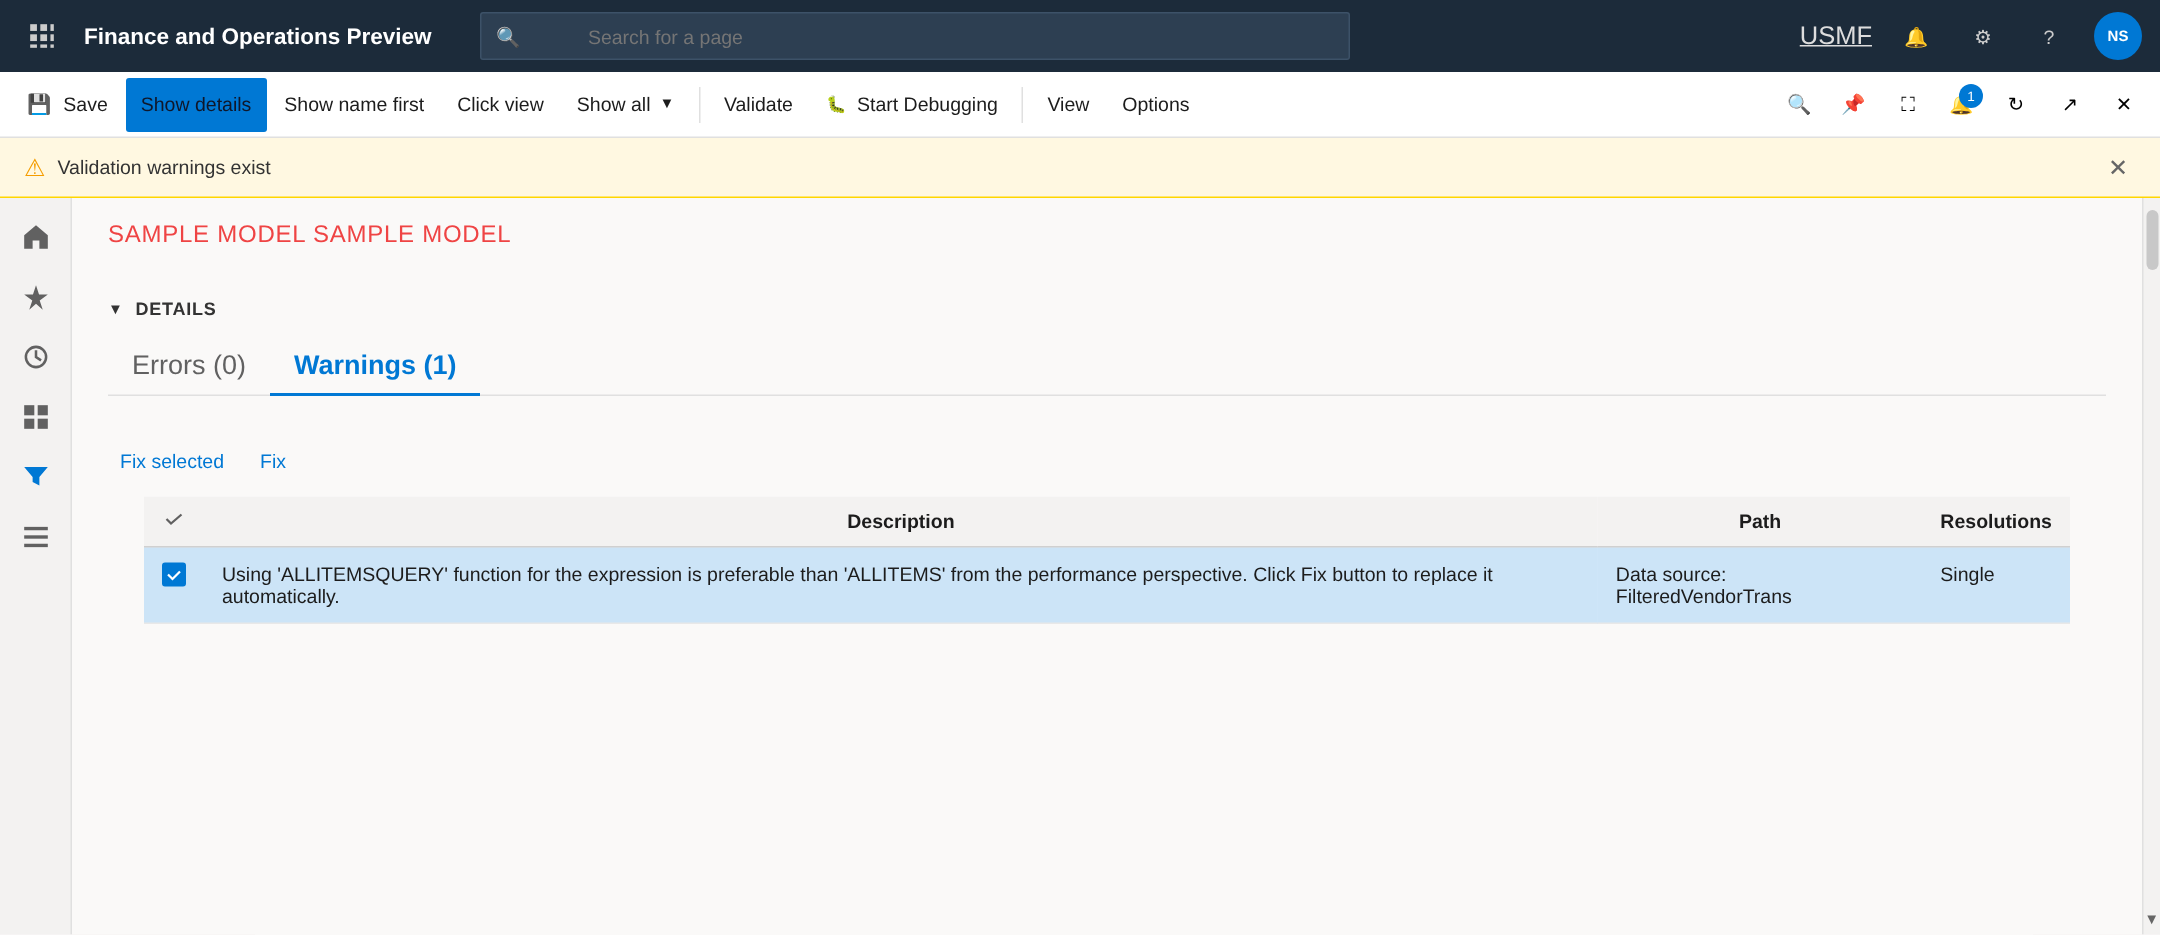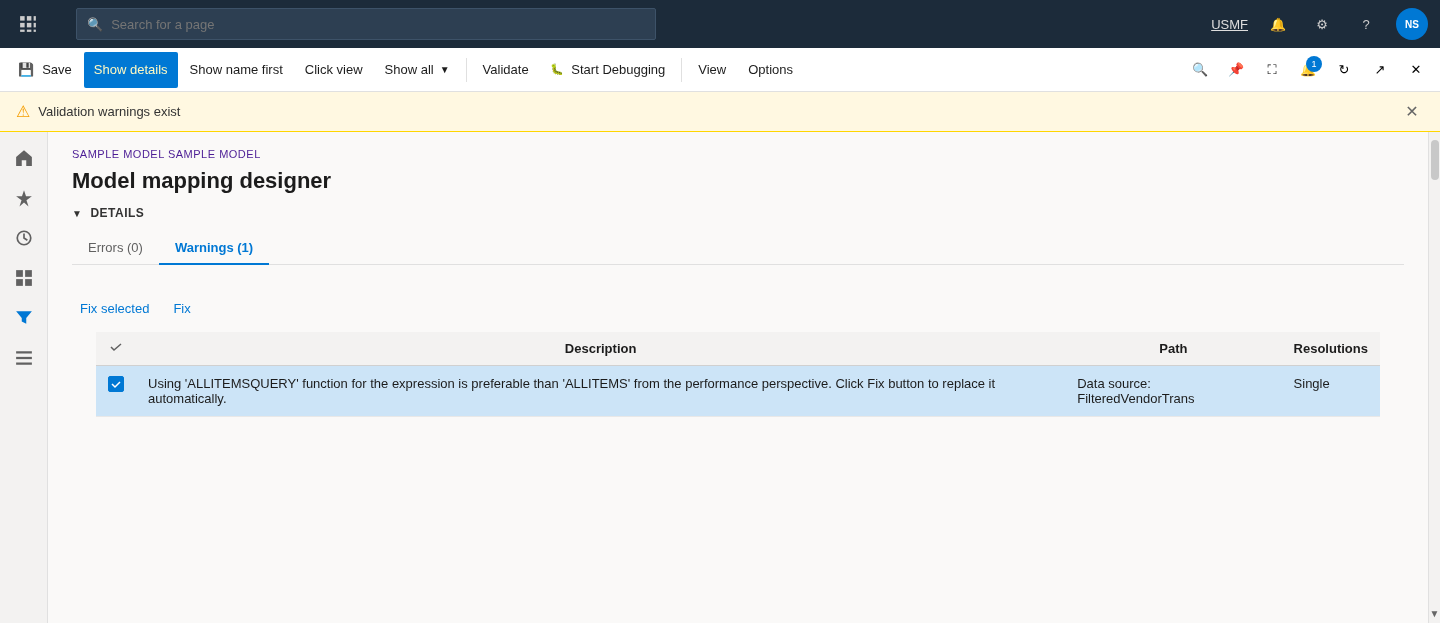--- a/index.html
+++ b/index.html
@@ -13,39 +13,39 @@
     .top-nav-grid { display: flex; align-items: center; justify-content: center; width: 32px; height: 32px; cursor: pointer; }
     .top-nav-grid svg { width: 18px; height: 18px; fill: #ccc; }
     .top-nav-title { font-size: 15px; font-weight: 600; color: #fff; white-space: nowrap; margin-left: 4px; }
     .top-nav-search {
       flex: 1; max-width: 580px; margin: 0 24px;
       background: #2d3f52; border: 1px solid #3d5268; border-radius: 2px;
       display: flex; align-items: center; padding: 0 10px; height: 32px;
     }
     .top-nav-search input {
       background: transparent; border: none; outline: none; color: #0ea5e9;
-      font-size: 13px; width: 100%;
+      font-size: 13px; width: 100%; margin-left: 37px;
     }
     .top-nav-search-icon { color: #9aa; margin-right: 8px; }
     .top-nav-right { display: flex; align-items: center; gap: 16px; margin-left: auto; }
-    .top-nav-right-label { font-size: 13px; color: #ddd; text-decoration: underline; }
+    .top-nav-right-label { font-size: 17px; color: #ddd; text-decoration: underline; }
     .top-nav-icon-btn { cursor: pointer; color: #ccc; display: flex; align-items: center; justify-content: center; width: 28px; height: 28px; }
     .avatar { width: 32px; height: 32px; border-radius: 50%; background: #0078d4; display: flex; align-items: center; justify-content: center; font-size: 10px; font-weight: 600; color: #fff; cursor: pointer; }
 
     
     .toolbar {
       display: flex; align-items: center; background: #fff; border-bottom: 1px solid #e0e0e0;
       height: 44px; padding: 0 8px; gap: 2px;
     }
     .toolbar-btn {
       display: flex; align-items: center; gap: 4px; padding: 0 10px; height: 36px;
       cursor: pointer; border: none; background: transparent; font-size: 13px; color: #1c1c1c;
       border-radius: 2px; white-space: nowrap;
     }
-    .toolbar-btn.active { background: #0078d4; color: #fef9c3; }
+    .toolbar-btn.active { background: #0078d4; color: #0f172a; }
     .toolbar-sep { width: 1px; height: 24px; background: #e0e0e0; margin: 0 4px; }
     .toolbar-btn-with-arrow { display: flex; align-items: center; }
     .toolbar-arrow { font-size: 10px; margin-left: 2px; }
     .toolbar-right { margin-left: auto; display: flex; align-items: center; gap: 4px; }
     .toolbar-icon-btn { display: flex; align-items: center; justify-content: center; width: 32px; height: 32px; cursor: pointer; border-radius: 2px; }
 
     
     .warning-banner {
       background: #fff8e1; border-bottom: 1px solid #ffd600;
       display: flex; align-items: center; padding: 0 16px; height: 40px; gap: 8px;
@@ -62,36 +62,36 @@
       width: 48px; background: #f3f2f1; border-right: 1px solid #e0e0e0;
       display: flex; flex-direction: column; align-items: center; padding: 8px 0; gap: 4px;
     }
     .sidebar-icon { width: 36px; height: 36px; display: flex; align-items: center; justify-content: center; cursor: pointer; border-radius: 2px; color: #616161; }
 
     
     .content-area { flex: 1; background: #faf9f8; overflow: hidden; display: flex; flex-direction: column; position: relative; }
 
     
     .page-header { padding: 16px 24px 8px 24px; }
-    .breadcrumb { font-size: 11px; color: #4c1d95; text-transform: uppercase; letter-spacing: 0.5px; margin-bottom: 8px; }
+    .breadcrumb { font-size: 16px; color: #ef4444; text-transform: uppercase; letter-spacing: 0.5px; margin-bottom: 21px; }
     .page-title { font-size: 22px; font-weight: 600; color: #1c1c1c; }
 
     
     .details-section { padding: 0 24px; }
     .details-header {
       display: flex; align-items: center; gap: 8px; font-size: 12px; font-weight: 600;
       color: #333; text-transform: uppercase; letter-spacing: 0.5px; cursor: pointer;
       margin-bottom: 8px; padding: 4px 0;
     }
     .details-toggle { font-size: 10px; color: #333; }
 
     
     .tabs { display: flex; border-bottom: 1px solid #e0e0e0; margin-bottom: 12px; }
     .tab {
-      padding: 8px 16px; cursor: pointer; font-size: 13px; color: #616161;
+      padding: 8px 16px; cursor: pointer; font-size: 18px; color: #616161;
       border-bottom: 2px solid transparent; margin-bottom: -1px;
     }
     .tab.active { color: #0078d4; border-bottom-color: #0078d4; font-weight: 600; }
 
     
     .action-row { display: flex; gap: 8px; margin-bottom: 12px; margin-top: 32px; }
     .action-link { font-size: 13px; color: #0078d4; cursor: pointer; text-decoration: none; padding: 4px 8px; }
 
     
     .data-table { width: 100%; border-collapse: collapse; font-size: 13px; }
@@ -129,20 +129,21 @@
         <rect x="7" y="1" width="4" height="4"></rect>
         <rect x="13" y="1" width="2" height="4"></rect>
         <rect x="1" y="7" width="4" height="4"></rect>
         <rect x="7" y="7" width="4" height="4"></rect>
         <rect x="13" y="7" width="2" height="4"></rect>
         <rect x="1" y="13" width="4" height="2"></rect>
         <rect x="7" y="13" width="4" height="2"></rect>
         <rect x="13" y="13" width="2" height="2"></rect>
       </svg>
   </div>
+  <span class="top-nav-title">Finance and Operations Preview</span>
   <div class="top-nav-search">
     <span class="top-nav-search-icon">🔍</span>
     <input type="text" placeholder="Search for a page" style="">
   </div>
   <div class="top-nav-right">
     <span class="top-nav-right-label">USMF</span>
     <div class="top-nav-icon-btn">🔔</div>
     <div class="top-nav-icon-btn">⚙</div>
     <div class="top-nav-icon-btn">?</div>
     <div class="avatar">NS</div>
@@ -231,21 +232,20 @@
           <rect x="1" y="7" width="14" height="2"></rect>
           <rect x="1" y="12" width="14" height="2"></rect>
         </svg>
     </div>
   </div>
 
   <div class="content-area">
 
     <div class="page-header">
       <div class="breadcrumb">SAMPLE MODEL SAMPLE MODEL</div>
-      <div class="page-title">Model mapping designer</div>
     </div>
 
     <div class="details-section">
       <div class="details-header">
         <span class="details-toggle">▼</span>
         <span>DETAILS</span>
       </div>
 
       <div class="tabs">
         <div class="tab">

